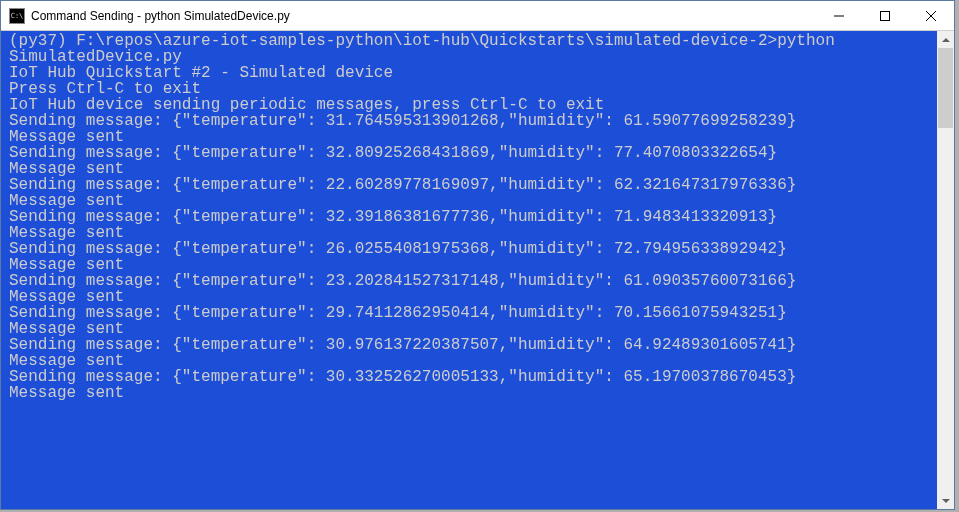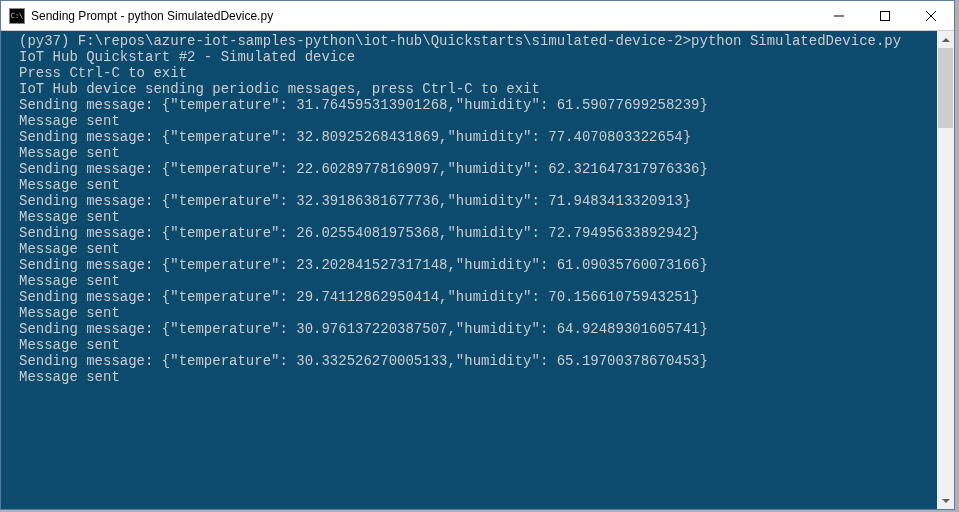--- a/index.html
+++ b/index.html
@@ -66,26 +66,26 @@
       cursor: pointer;
     }
     .terminal-area {
       flex: 1;
       display: flex;
       background: #000;
       position: relative;
     }
     .terminal {
       flex: 1;
-      background: #0c4a6e;
+      background: #1d4ed8;
       color: #ccc;
       font-family: 'Consolas', 'Courier New', monospace;
-      font-size: 14px;
+      font-size: 16px;
       line-height: 16px;
-      padding: 2px 0 2px 18px;
+      padding: 2px 0 2px 8px;
       white-space: pre-wrap;
       overflow: hidden;
     }
     .scrollbar {
       width: 17px;
       background: #f0f0f0;
       position: relative;
     }
     .scrollbar-up, .scrollbar-down {
       width: 17px;
@@ -113,21 +113,21 @@
     .terminal-line {
       display: block;
     }
   </style>
 </head>
 <body>
 
 <div class="window">
   <div class="titlebar">
     <div class="titlebar-icon">C:\</div>
-    <div class="titlebar-text">Sending Prompt - python  SimulatedDevice.py</div>
+    <div class="titlebar-text">Command Sending - python  SimulatedDevice.py</div>
     <div class="titlebar-buttons">
       <div class="titlebar-btn">
         <svg width="10" height="10" viewBox="0 0 10 10">
             <line x1="0" y1="5" x2="10" y2="5" stroke="#000" stroke-width="1"></line>
           </svg>
       </div>
       <div class="titlebar-btn">
         <svg width="10" height="10" viewBox="0 0 10 10">
             <rect x="0.5" y="0.5" width="9" height="9" stroke="#000" stroke-width="1" fill="none"></rect>
           </svg>

